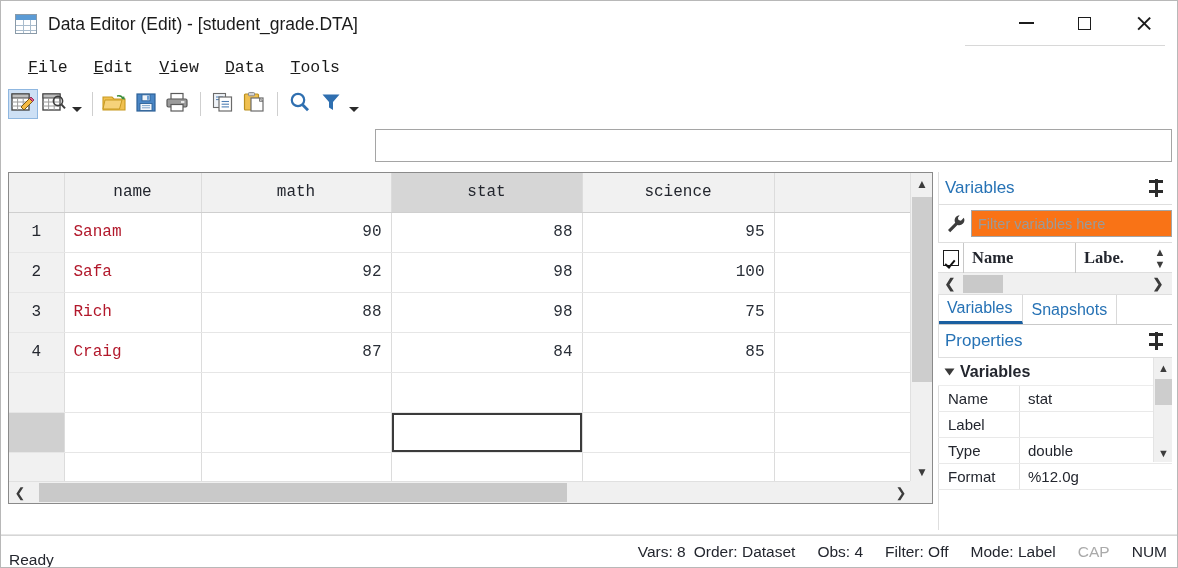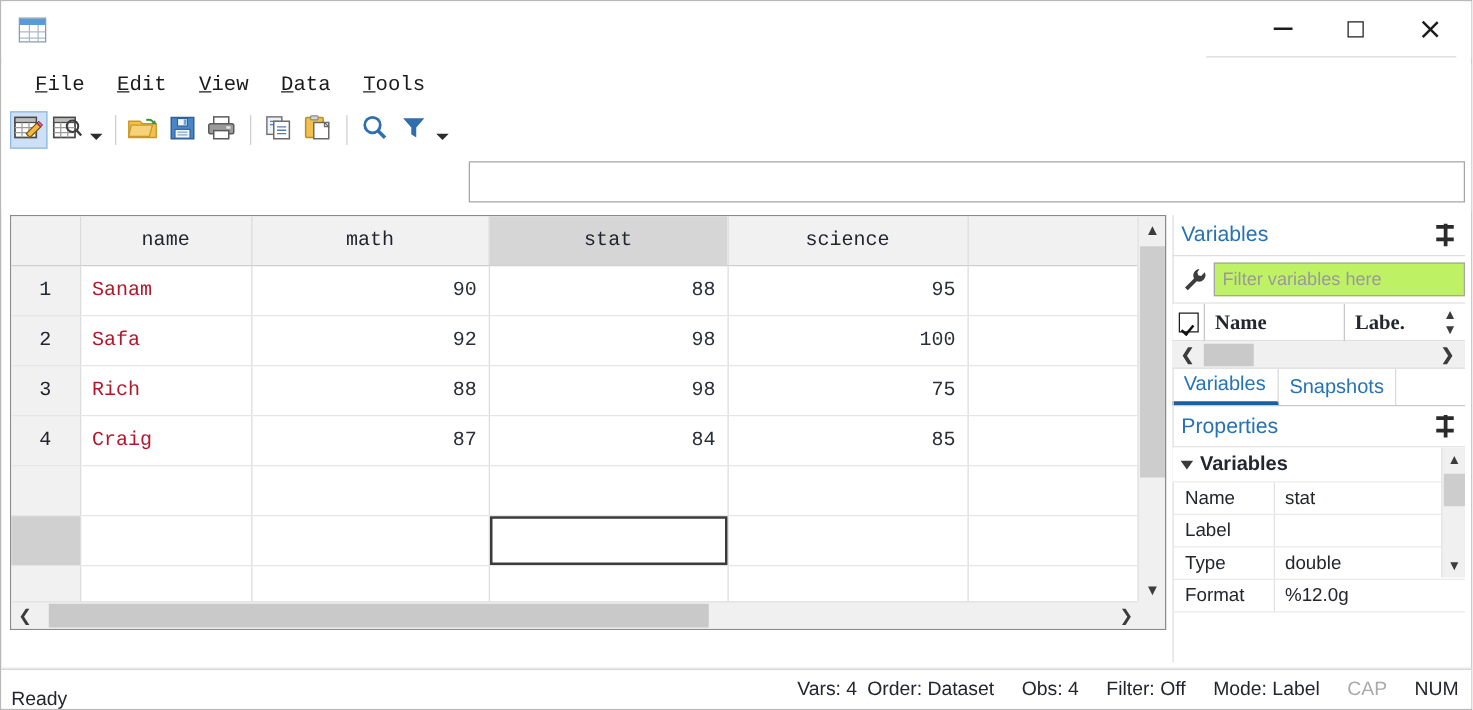--- a/index.html
+++ b/index.html
@@ -270,21 +270,21 @@
   #var-filter-row {
     height: 38px;
     display: flex; align-items: center;
     border-bottom: 1px solid #dedede;
     padding: 0 5px;
   }
   .wrench-icon { width: 22px; height: 22px; margin: 0 4px 0 2px; flex: none; }
   #var-filter-input {
     flex: 1; height: 27px;
     border: 1px solid #a5a5a5;
-    background: #bef264;
+    background: #f97316;
     font-family: "Liberation Sans", sans-serif;
     font-size: 14.5px;
     color: #2b2b2b;
     padding: 0 6px;
     outline: none;
   }
   #var-filter-input::placeholder { color: #9a9a9a; }
 
   #var-col-head {
     position: relative;
@@ -442,20 +442,21 @@
 <div id="app">
 
   <div id="titlebar">
     <div id="title-icon">
       <div class="ti-top"></div>
       <div class="ti-v1"></div>
         <div class="ti-v2"></div>
       <div class="ti-h1"></div>
         <div class="ti-h2"></div>
     </div>
+    <div id="title-text">Data Editor (Edit) - [student_grade.DTA]</div>
 
     <div class="wbtn" id="btn-min">
       <div class="g"></div>
     </div>
     <div class="wbtn" id="btn-max">
       <div class="g"></div>
     </div>
     <div class="wbtn" id="btn-close">
       <div class="g"></div>
     </div>
@@ -777,21 +778,21 @@
         <span class="thumb"></span>
         <span class="arrow down">▼</span>
       </div>
     </div>
   </div>
 
   <div id="statusbar">
     <div id="statusbar-seam"></div>
     <span id="status-ready">Ready</span>
     <span id="status-right">
-      <span class="si tight">Vars: 4</span>
+      <span class="si tight">Vars: 8</span>
       <span class="si">Order: Dataset</span>
       <span class="si">Obs: 4</span>
       <span class="si">Filter: Off</span>
       <span class="si">Mode: Label</span>
       <span class="si dim">CAP</span>
       <span class="si last">NUM</span>
     </span>
   </div>
 
 </div>

